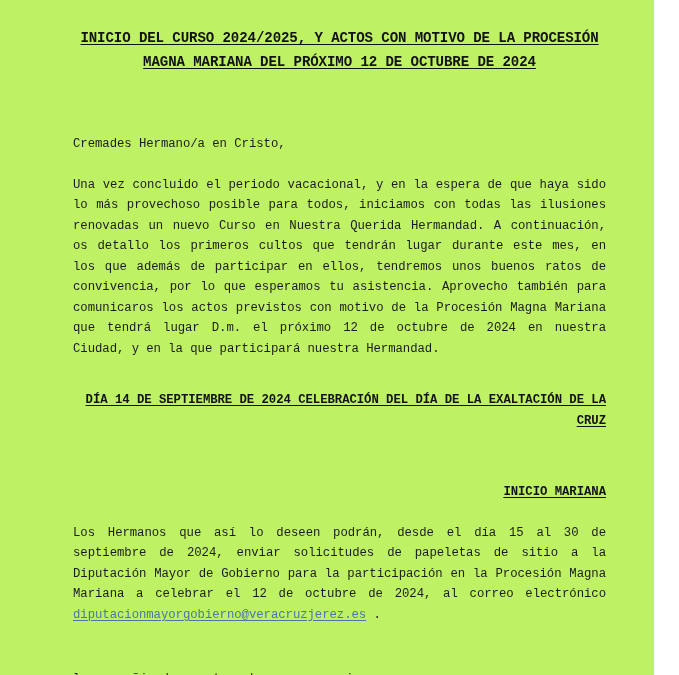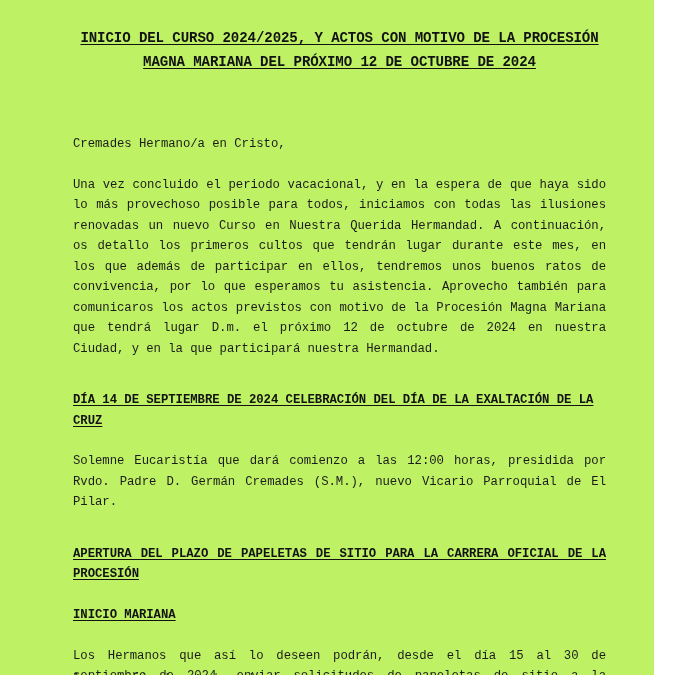--- a/index.html
+++ b/index.html
@@ -72,21 +72,21 @@
 
   .gap-sm { height: 20px; }
   .gap-lg { height: 31px; }
 
   h2.section-head {
     margin: 0;
     font-size: 12.3px;
     line-height: 20.5px;
     font-weight: bold;
     color: #121212;
-    text-align: left;
+    text-align: right;
     letter-spacing: -0.05px;
   }
   h2.section-head.justified {
     text-align: justify;
     text-justify: inter-word;
   }
   h2.section-head .hl {
     text-decoration: underline;
     text-underline-offset: 2px;
     text-decoration-thickness: 1.3px;
@@ -140,25 +140,23 @@
     <div class="gap-sm"></div>
 
     <p class="para">Una vez concluido el periodo vacacional, y en la espera de que haya sido lo más provechoso posible para todos, iniciamos con todas las ilusiones renovadas un nuevo Curso en Nuestra Querida Hermandad. A continuación, os detallo los primeros cultos que tendrán lugar durante este mes, en los que además de participar en ellos, tendremos unos buenos ratos de convivencia, por lo que esperamos tu asistencia. Aprovecho también para comunicaros los actos previstos con motivo de la Procesión Magna Mariana que tendrá lugar D.m. el próximo 12 de octubre de 2024 en nuestra Ciudad, y en la que participará nuestra Hermandad.</p>
 
     <div class="gap-lg"></div>
 
     <h2 class="section-head"><span class="hl">DÍA 14 DE SEPTIEMBRE DE 2024 CELEBRACIÓN DEL DÍA DE LA EXALTACIÓN DE LA CRUZ</span></h2>
 
     <div class="gap-sm"></div>
 
-    <p class="para">Solemne Eucaristía que dará comienzo a las 12:00 horas, presidida por Rvdo. Padre D. Germán Cremades (S.M.), nuevo Vicario Parroquial de El Pilar.</p>
 
     <div class="gap-lg"></div>
 
-    <h2 class="section-head justified"><span class="hl">APERTURA DEL PLAZO DE PAPELETAS DE SITIO PARA LA CARRERA OFICIAL DE LA PROCESIÓN</span></h2>
     <h2 class="section-head"><span class="hl">INICIO MARIANA</span></h2>
 
     <div class="gap-sm"></div>
 
     <p class="para"><span>Los Hermanos que así lo deseen podrán, desde el día 15 al 30 de septiembre de 2024, enviar solicitudes de papeletas de sitio a la Diputación Mayor de Gobierno para la participación en la Procesión Magna Mariana a celebrar el 12 de octubre de 2024, al correo electrónico </span><a class="mail-link" href="#">diputacionmayorgobierno@veracruzjerez.es</a><span> .</span></p>
 
     <div class="gap-lg"></div>
 
   </div>
 

